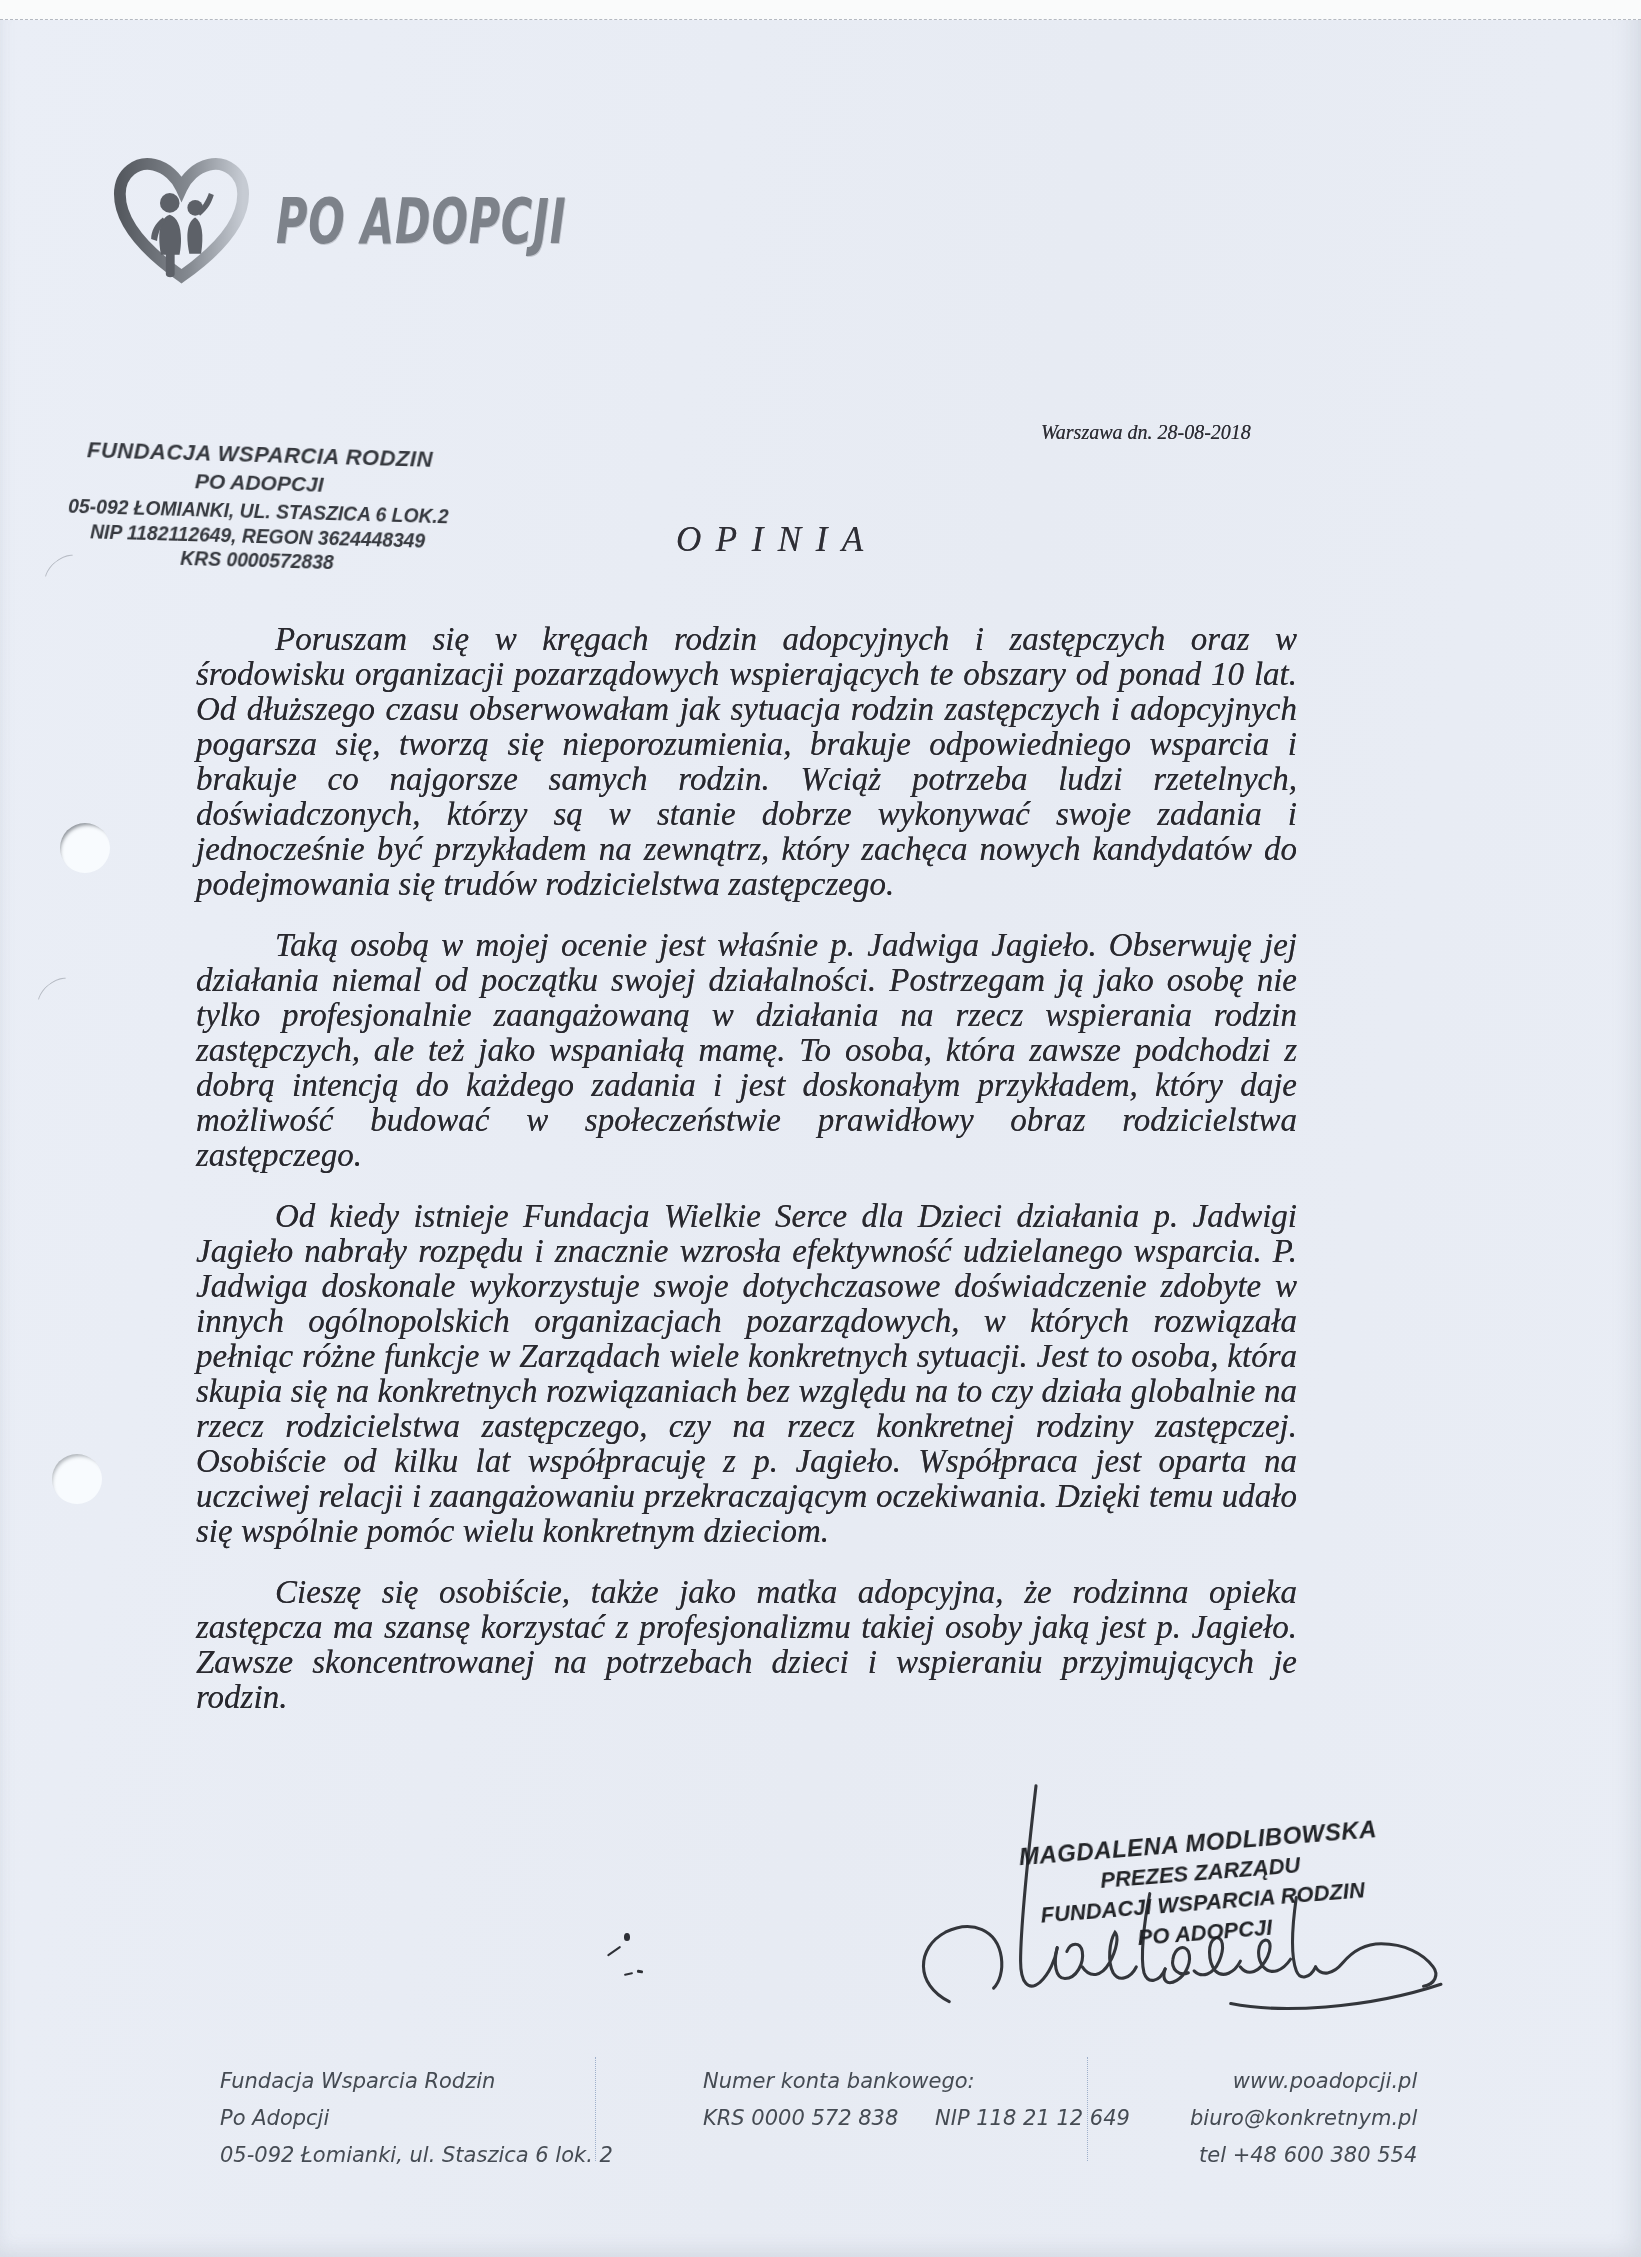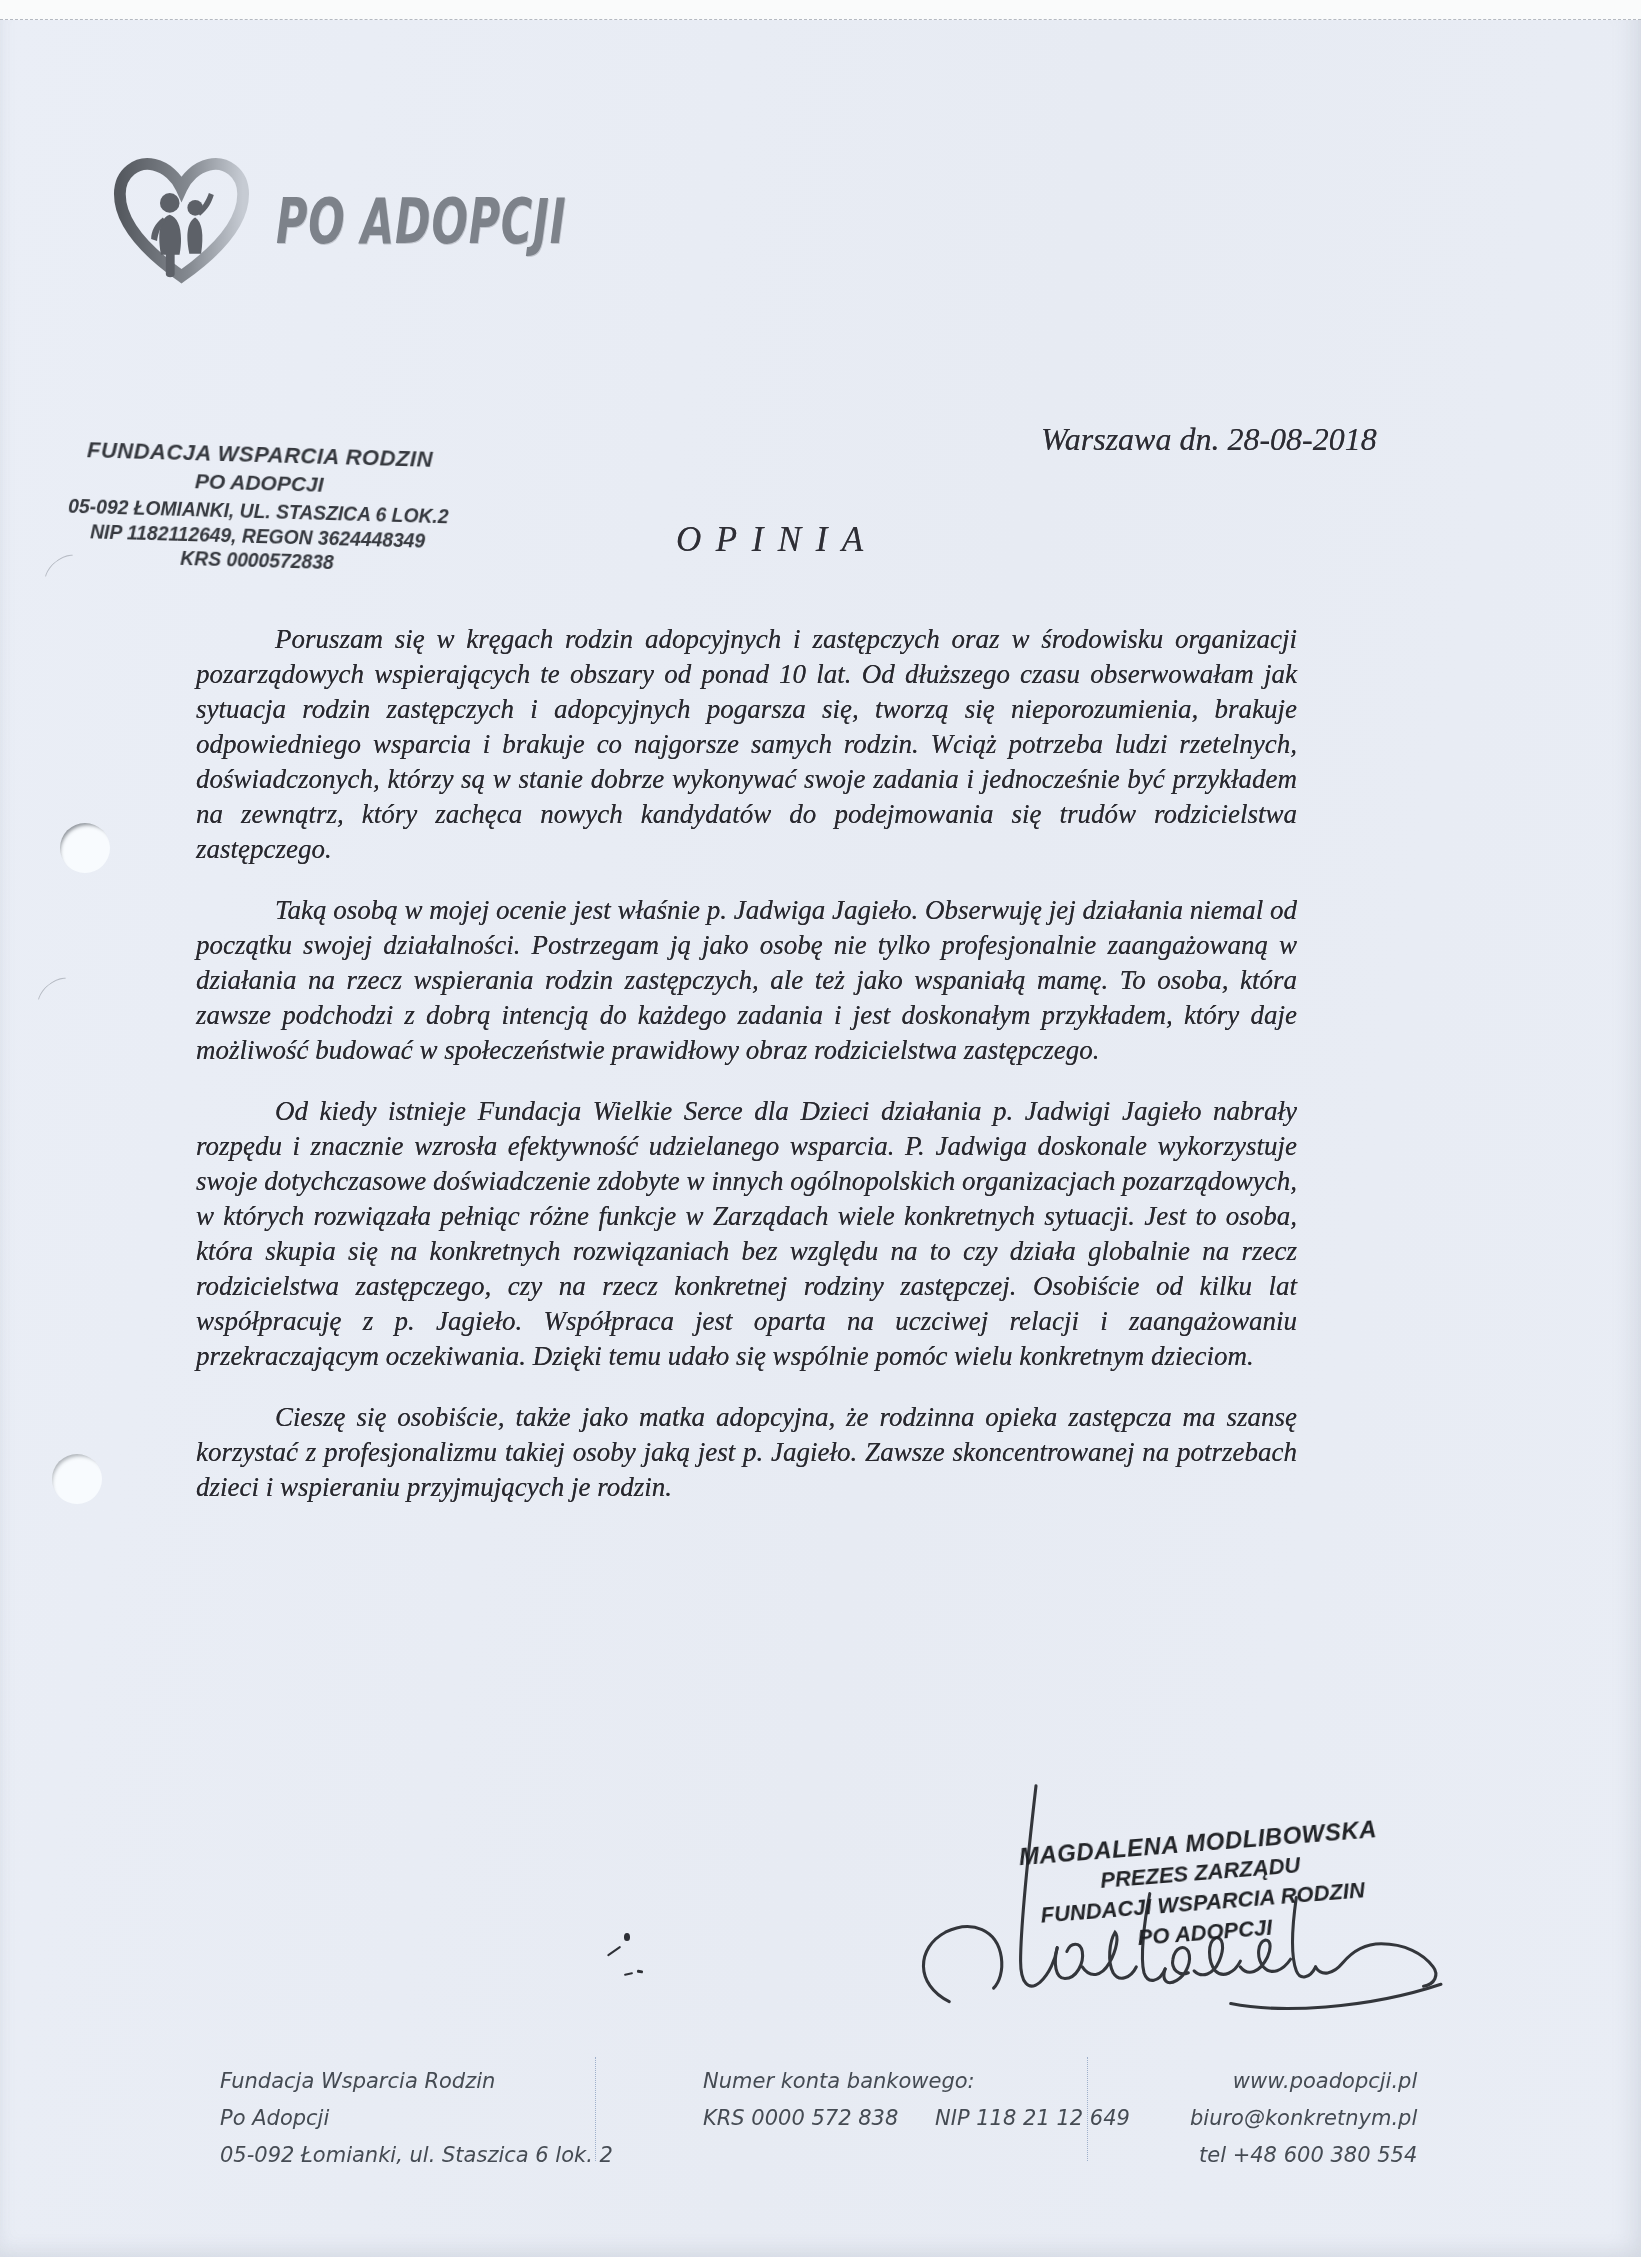--- a/index.html
+++ b/index.html
@@ -30,26 +30,26 @@
     transform:rotate(1.6deg);
     font-family:"Liberation Sans", sans-serif; font-weight:bold; color:#36393f;
     filter:blur(0.3px);
   }
   .sender-stamp .sl1 { font-size:22px; letter-spacing:0.5px; }
   .sender-stamp .sl2 { font-size:21px; margin-top:2.9px; }
   .sender-stamp .sl3 { font-size:19.3px; margin-top:5.8px; white-space:nowrap; }
   .sender-stamp .sl4 { font-size:19.3px; margin-top:2.9px; }
   .sender-stamp .sl5 { font-size:19.3px; margin-top:2.9px; }
   
-  .date { position:absolute; left:1041px; top:421px; font-size:32px; color:#2c2c33; text-shadow:0 0 0.5px rgba(44,44,51,.8); }
+  .date { position:absolute; left:1041px; top:421px; font-size:20px; color:#2c2c33; text-shadow:0 0 0.5px rgba(44,44,51,.8); }
   .title { position:absolute; left:676px; top:520px; font-size:35px; letter-spacing:14.5px; color:#2e2e35; text-shadow:0 0 0.5px rgba(46,46,53,.7); }
   
   .body-text {
     position:absolute; left:196px; top:622px; width:1101px;
-    font-size:27px; line-height:35px; text-align:justify;
+    font-size:33px; line-height:35px; text-align:justify;
     text-shadow:0 0 0.5px rgba(40,40,46,.8);
   }
   .body-text p { margin:0; text-indent:79px; }
   .body-text p + p { margin-top:26px; }
   
   .sig-stamp {
     position:absolute; left:967px; top:1828px; width:469px; text-align:center;
     transform:rotate(-4.5deg);
     font-family:"Liberation Sans", sans-serif; font-weight:bold; color:#222428;
     filter:blur(0.3px); line-height:30px;

